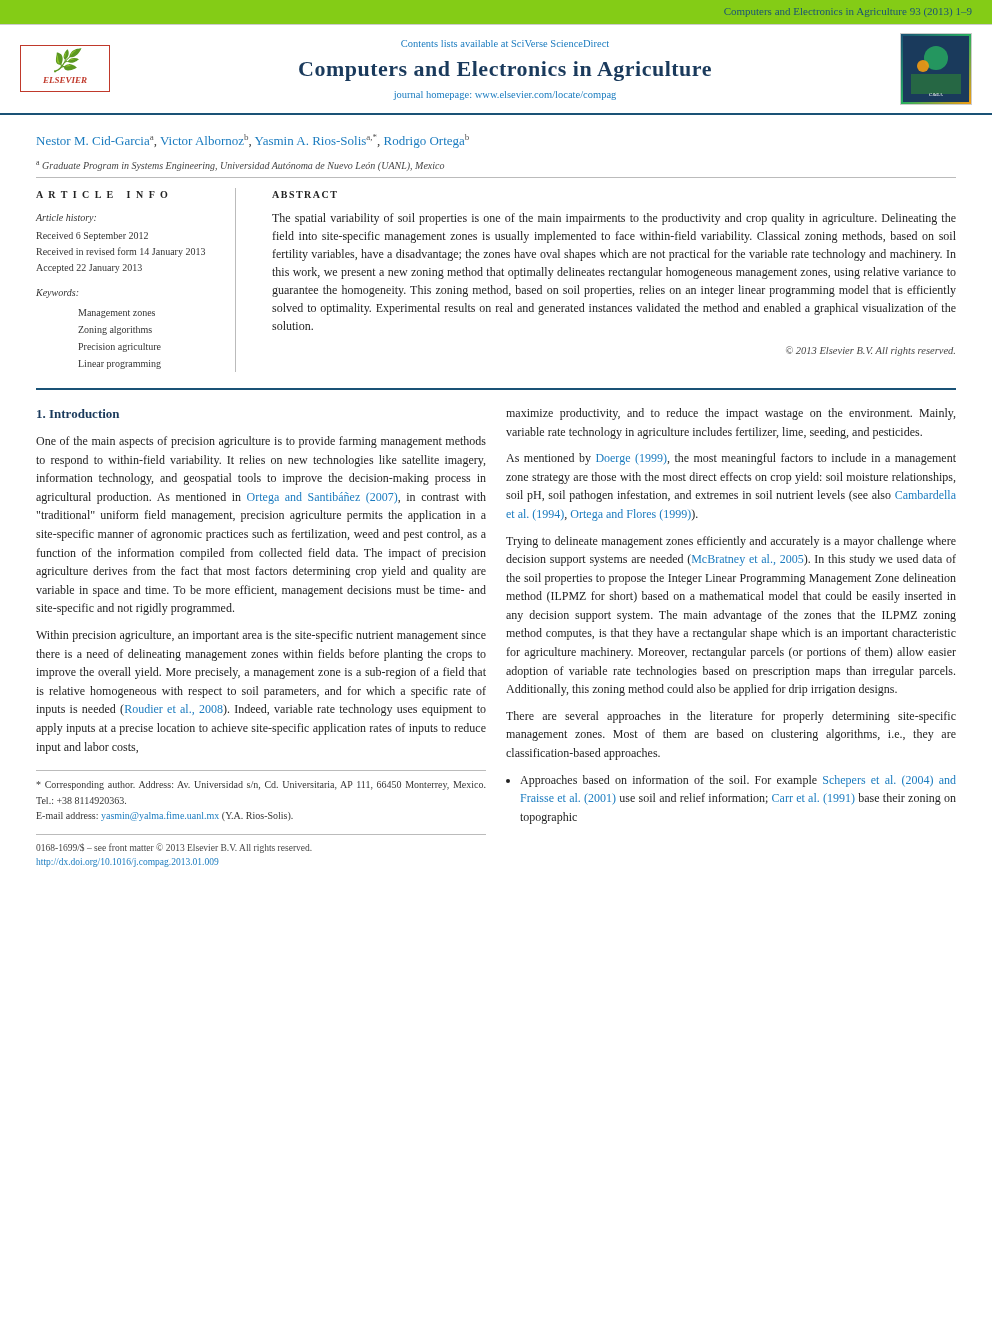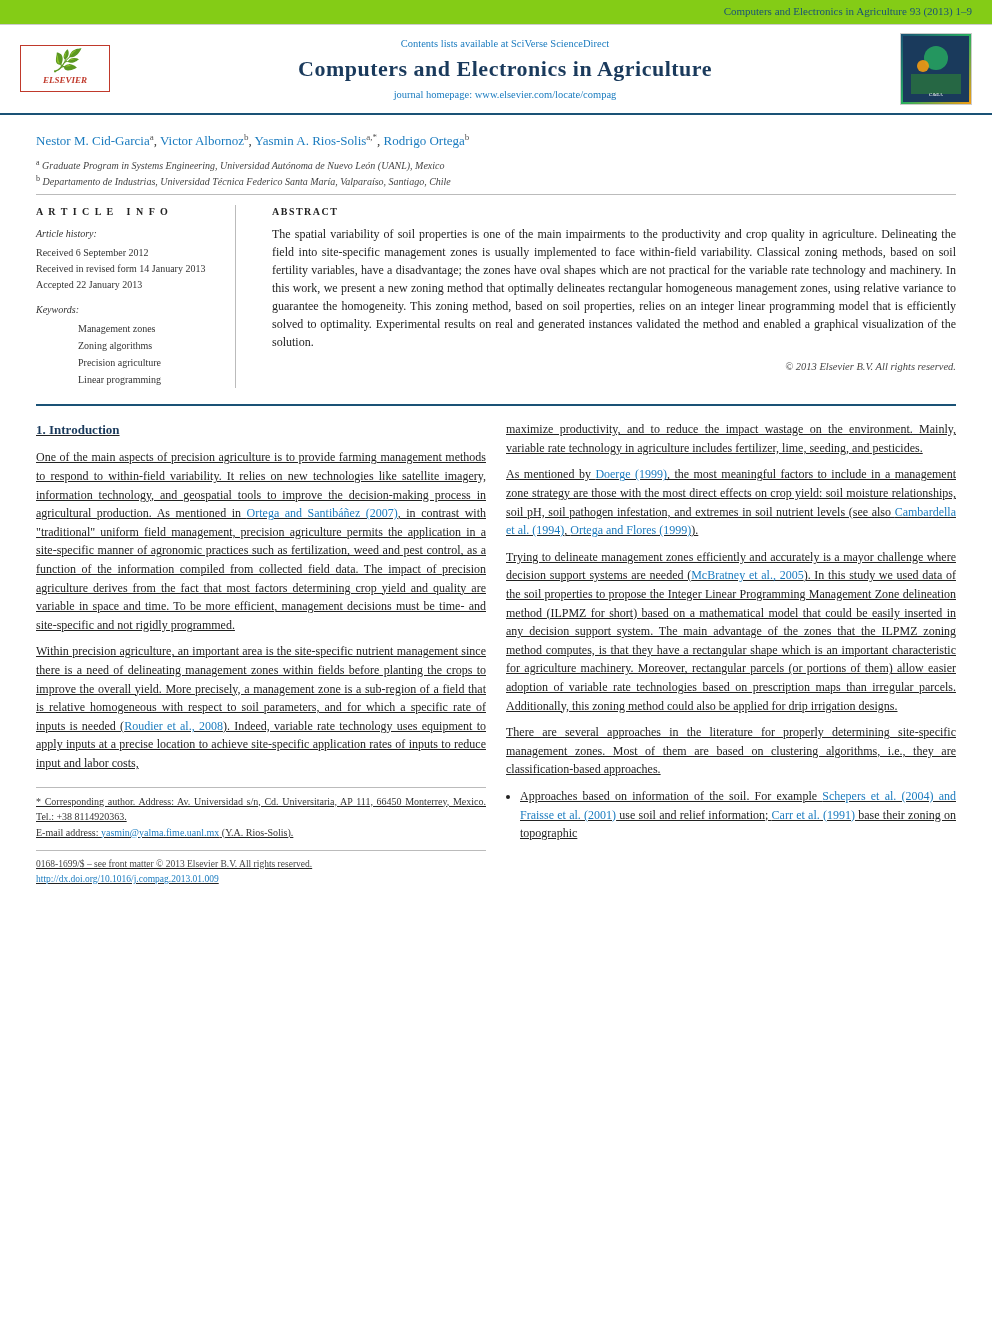--- a/index.html
+++ b/index.html
@@ -227,21 +227,20 @@
       gap: 20px;
       border-top: 2px solid #1a5276;
       padding-top: 14px;
     }
     .body-col {
       flex: 1;
       font-size: 12px;
       color: #222;
       text-align: justify;
       line-height: 1.55;
-      text-decoration: underline;
     }
 
     .section-heading {
       font-size: 13px;
       font-weight: bold;
       color: #1a3a5c;
       margin-bottom: 8px;
     }
 
     .body-para {
@@ -322,21 +321,20 @@
 
   <div class="authors-line">
     <span class="author-link">Nestor M. Cid-Garcia</span><sup>a</sup>,
     <span class="author-link">Victor Albornoz</span><sup>b</sup>,
     <span class="author-link">Yasmin A. Rios-Solis</span><sup>a,*</sup>,
     <span class="author-link">Rodrigo Ortega</span><sup>b</sup>
   </div>
 
   <div class="affiliations">
     <div><sup>a</sup> <span>Graduate Program in Systems Engineering, Universidad Autónoma de Nuevo León (UANL), Mexico</span></div>
-    <div><sup>b</sup> <span>Departamento de Industrias, Universidad Técnica Federico Santa María, Valparaíso, Santiago, Chile</span></div>
   </div>
 
   <div class="two-col">
 
     <div class="article-info-col">
       <div class="section-label">A R T I C L E &nbsp; I N F O</div>
 
       <div class="info-subsection">
         <div class="sub-label">Article history:</div>
         <div class="date-line">Received 6 September 2012</div>

